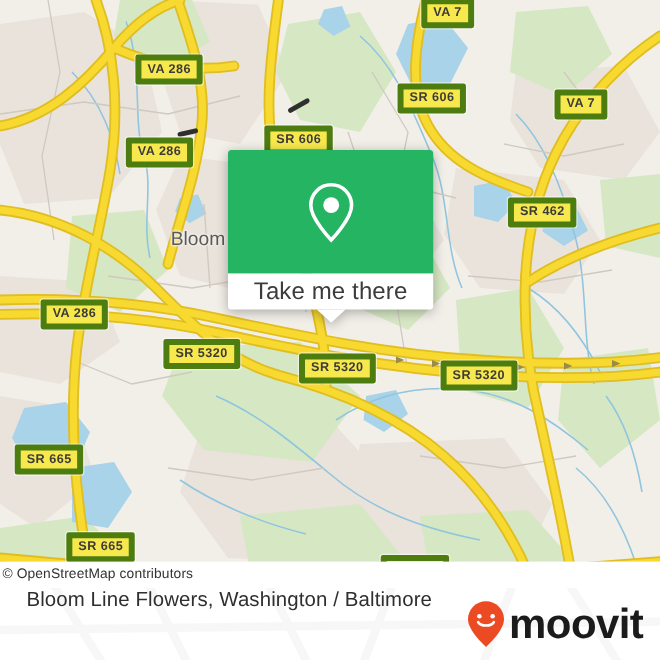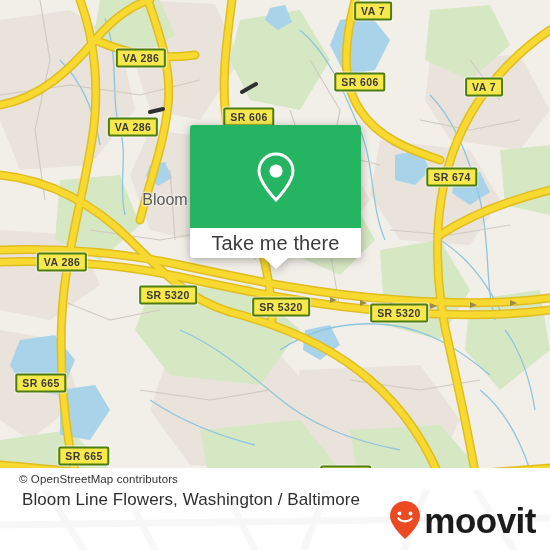--- a/index.html
+++ b/index.html
@@ -46,30 +46,30 @@
     top: 468px;
     width: 550px;
     height: 22px;
     background: #ffffff;
     display: flex;
     align-items: center;
   }
   .attrib-text {
     font-size: 11.5px;
     color: #333333;
-    padding-left: 19px;
+    padding-left: 2px;
     letter-spacing: 0.1px;
     white-space: nowrap;
   }
 
   
   .shield {
     position: absolute;
     background: #f7e94d;
-    border: 2px solid #4d7c0f;
+    border: 5px solid #4d7c0f;
     border-radius: 2px;
     color: #3b3b37;
     font-size: 10.5px;
     font-weight: bold;
     letter-spacing: 0.4px;
     padding: 1px 5px 2px 5px;
     line-height: 12px;
     white-space: nowrap;
     transform: translate(-50%, -50%);
     box-shadow: 0 0 0 1px rgba(255,255,255,0.55);
@@ -311,21 +311,21 @@
 
     <div class="place-label" style="left:165px; top:200px;">Bloom</div>
 
     <div id="shield-layer">
         <div class="shield" style="left: 373px; top: 11px;">VA 7</div>
         <div class="shield" style="left: 141px; top: 58px;">VA 286</div>
         <div class="shield" style="left: 360px; top: 82px;">SR 606</div>
         <div class="shield" style="left: 484px; top: 87px;">VA 7</div>
         <div class="shield" style="left: 133px; top: 127px;">VA 286</div>
         <div class="shield" style="left: 249px; top: 117px;">SR 606</div>
-        <div class="shield" style="left: 452px; top: 177px;">SR 674</div>
+        <div class="shield" style="left: 452px; top: 177px;">SR 462</div>
         <div class="shield" style="left: 62px; top: 262px;">VA 286</div>
         <div class="shield" style="left: 168px; top: 295px;">SR 5320</div>
         <div class="shield" style="left: 281px; top: 307px;">SR 5320</div>
         <div class="shield" style="left: 399px; top: 313px;">SR 5320</div>
         <div class="shield" style="left: 41px; top: 383px;">SR 665</div>
         <div class="shield" style="left: 84px; top: 456px;">SR 665</div>
         <div class="shield" style="left: 234px; top: 484px;">SR 673</div>
         <div class="shield" style="left: 346px; top: 475px;">SR 671</div>
       </div>
 

